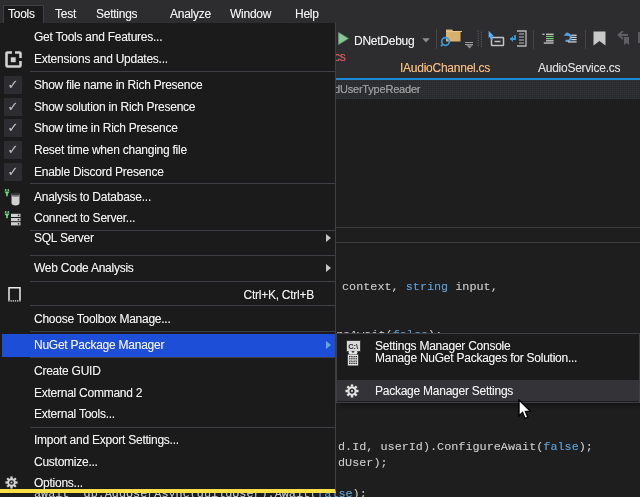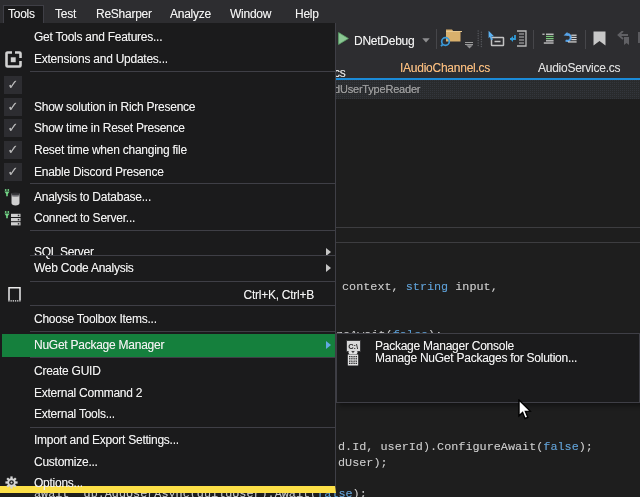--- a/index.html
+++ b/index.html
@@ -1,45 +1,45 @@
 <!DOCTYPE html>
 <html><head><meta charset="utf-8"><style>
 *{margin:0;padding:0;box-sizing:border-box}
 html,body{width:640px;height:497px;overflow:hidden}
 body{position:relative;background:#1e1e1e;font-family:"Liberation Sans",sans-serif;font-size:12px;letter-spacing:-0.25px;color:#f1f1f1;text-shadow:0 0 0.6px rgba(241,241,241,0.5)}
 .mono{text-shadow:0 0 0.5px rgba(200,200,200,0.4)}
 .abs{position:absolute}
 .mono{font-family:"Liberation Mono",monospace;font-size:11.8px;letter-spacing:0;color:#c8c8c8;white-space:pre}
 .blue{color:#569cd6}
-.menu{position:absolute;left:0;top:23px;width:336px;height:469.5px;background:#1b1b1c;border-right:1px solid #3f3f46;border-bottom:7px solid #fde047}
+.menu{position:absolute;left:0;top:23px;width:336px;height:469.5px;background:#1b1b1c;border-right:1px solid #3f3f46;border-bottom:4px solid #fde047}
 .mi{position:absolute;left:0;width:335px;height:22px;display:flex;align-items:center;white-space:nowrap}
 .mi .lbl{margin-left:34px}
 .mi .sc{margin-left:auto;margin-right:21px}
-.mi.hl{background:#15803d;height:23px;left:2px;width:333px}
+.mi.hl{background:#1d4ed8;height:23px;left:2px;width:333px}
 .mi.hl .lbl{margin-left:32px}
 .msep{position:absolute;left:30px;width:305px;height:1px;background:#3f3f46}
 .gi{position:absolute;top:3px}
 .chk{position:absolute;left:4px;top:2px;width:18px;height:18px;background:#2d2d31;color:#b8b8b8;font-size:13px;line-height:18px;text-align:center;letter-spacing:0}
 .arr{position:absolute;right:4.5px;top:6.5px;width:0;height:0;border-left:5.5px solid #c5c5c5;border-top:4.5px solid transparent;border-bottom:4.5px solid transparent}
 .mi.hl .arr{border-left-color:#63a9e2;top:7px}
 .smenu{position:absolute;left:336px;top:333px;width:304px;height:69.5px;background:#1b1b1c;border:1px solid #3f3f46;box-shadow:3px 3px 4px rgba(0,0,0,0.35)}
 .si{position:absolute;left:0;width:302px;height:21.4px;display:flex;align-items:center;white-space:nowrap}
 .si .lbl{margin-left:38px}
 .si.hl{background:#343438}
 </style></head><body>
 
 <div class="abs" style="left:0;top:0;width:640px;height:24px;background:#2d2d30"></div>
 <div class="abs" style="left:0;top:24px;width:640px;height:32px;background:#2d2d30"></div>
 <div class="abs" style="left:0;top:56px;width:640px;height:22px;background:#2d2d30"></div>
 <div class="abs" style="left:0;top:78px;width:640px;height:2px;background:#1b8bd8"></div>
 <div class="abs" style="left:0;top:80px;width:640px;height:19px;background-color:#292b2d;background-image:radial-gradient(circle at 0.7px 0.7px, #33363c 0.55px, transparent 0.75px);background-size:2px 2px"></div>
 <div class="abs" style="left:3px;top:4.5px;width:41px;height:19.5px;background:#1b1b1c;border:1px solid #3f3f46;border-bottom:none"></div>
 <div class="abs" style="left:8px;top:7px">Tools</div>
 <div class="abs" style="left:55px;top:7px">Test</div>
-<div class="abs" style="left:96px;top:7px">ReSharper</div>
+<div class="abs" style="left:96px;top:7px">Settings</div>
 <div class="abs" style="left:170px;top:7px">Analyze</div>
 <div class="abs" style="left:230px;top:7px">Window</div>
 <div class="abs" style="left:295px;top:7px">Help</div>
 <svg class="abs" style="left:338px;top:32.3px" width="11" height="13" viewBox="0 0 11 13">
     <path d="M0.6 0.6 L10.4 6.5 L0.6 12.4 Z" fill="#8bc794" stroke="#5da46a" stroke-width="0.8"></path>
   </svg>
 <div class="abs" style="left:354px;top:33.5px">DNetDebug</div>
 <svg class="abs" style="left:422.4px;top:37.8px" width="8" height="5" viewBox="0 0 8 5">
     <path d="M0.3 0.3h7.4L4 4.6z" fill="#8e8e90"></path>
   </svg>
@@ -103,21 +103,21 @@
   </svg>
 <div class="abs" style="left:585px;top:30px;width:1px;height:19px;background:#46464a"></div>
 <svg class="abs" style="left:593px;top:31px" width="13" height="15" viewBox="0 0 13 15">
     <path d="M0.5 0.5h12v14l-6-4.5-6 4.5z" fill="#c8c8c8"></path>
   </svg>
 <svg class="abs" style="left:615px;top:31px" width="15" height="14" viewBox="0 0 15 14">
 <path d="M13 4H4M8 0L3.5 4 8 8" fill="none" stroke="#606064" stroke-width="1.8"></path>
 <path d="M9 6h5v8l-2.5-2-2.5 2z" fill="#606064"></path>
   </svg>
 <div class="abs" style="left:638px;top:32px;width:2px;height:11px;background:#5a5a5e"></div>
-<div class="abs" style="left:334px;top:66px;color:#e5e5e5">cs</div>
+<div class="abs" style="left:334px;top:50px;color:#ef4444">cs</div>
 <div class="abs" style="left:400px;top:61px;color:#fdba74">IAudioChannel.cs</div>
 <div class="abs" style="left:538px;top:61px;color:#dcdcdc">AudioService.cs</div>
 <div class="abs" style="left:334px;top:83px;color:#9a9a9a;font-size:11px;letter-spacing:-0.2px">dUserTypeReader</div>
 <div class="abs" style="left:336px;top:227px;width:304px;height:1px;background:#3d3d40"></div>
 <div class="abs" style="left:336px;top:241.5px;width:304px;height:1px;background:#3d3d40"></div>
 <div class="mono abs" style="left:342px;top:280px">context, <span class="blue">string</span> input,</div>
 <div class="mono abs" style="left:336px;top:327.5px">reAwait(<span class="blue">false</span>);</div>
 <div class="mono abs" style="left:338px;top:440px">d.Id, userId).ConfigureAwait(<span class="blue">false</span>);</div>
 <div class="mono abs" style="left:338px;top:456px">dUser);</div>
 <div class="mono abs" style="left:34px;top:486.5px"><span style="color:#c8c8c8">await _db.AddUserAsync(guildUser).Await(</span><span class="blue">false</span>);</div>
@@ -130,28 +130,29 @@
         <path d="M7 1.5H2.5a1 1 0 0 0-1 1V14.5a1 1 0 0 0 1 1H14.5a1 1 0 0 0 1-1V10" fill="none" stroke="#d2d2d2" stroke-width="2.6"></path>
         <path d="M10 1.5h4.5a1 1 0 0 1 1 1V7" fill="none" stroke="#d2d2d2" stroke-width="2.6"></path>
         <rect x="5" y="5.5" width="6.5" height="6.5" fill="#d2d2d2" stroke="#1b1b1c" stroke-width="1.6"></rect>
         <path d="M10.5 3.5l3 3" stroke="#1b1b1c" stroke-width="2"></path>
       </svg>
       <div class="lbl">Extensions and Updates...</div>
     </div>
 <div class="msep" style="top:47.8px"></div>
 <div class="mi" style="top:50.5px">
       <div class="chk">✓</div>
+      <div class="lbl">Show file name in Rich Presence</div>
     </div>
 <div class="mi" style="top:72.5px">
       <div class="chk">✓</div>
       <div class="lbl">Show solution in Rich Presence</div>
     </div>
 <div class="mi" style="top:94.0px">
       <div class="chk">✓</div>
-      <div class="lbl">Show time in Reset Presence</div>
+      <div class="lbl">Show time in Rich Presence</div>
     </div>
 <div class="mi" style="top:116.0px">
       <div class="chk">✓</div>
       <div class="lbl">Reset time when changing file</div>
     </div>
 <div class="mi" style="top:138.0px">
       <div class="chk">✓</div>
       <div class="lbl">Enable Discord Presence</div>
     </div>
 <div class="msep" style="top:160.0px"></div>
@@ -182,40 +183,40 @@
         </g>
         <g fill="#2a2a2c">
           <rect x="13.8" y="3.7" width="1.5" height="1.5"></rect>
           <rect x="13.8" y="7.9" width="1.5" height="1.5"></rect>
           <rect x="13.8" y="12.1" width="1.5" height="1.5"></rect>
         </g>
       </svg>
       <div class="lbl">Connect to Server...</div>
     </div>
 <div class="msep" style="top:207.0px"></div>
-<div class="mi" style="top:218px">
+<div class="mi" style="top:204px">
       <div class="arr"></div>
       <div class="lbl">SQL Server</div>
     </div>
 <div class="msep" style="top:232.0px"></div>
 <div class="mi" style="top:234.0px">
       <div class="arr"></div>
       <div class="lbl">Web Code Analysis</div>
     </div>
 <div class="msep" style="top:257.5px"></div>
 <div class="mi" style="top:260.7px">
       <svg class="gi" style="left:8px;top:3.5px" width="13" height="15" viewBox="0 0 13 15">
         <path d="M1 13.2V0.8h11v12.4" fill="none" stroke="#ececec" stroke-width="1.5"></path>
         <path d="M0.3 13.9h12.4" stroke="#ececec" stroke-width="1.4" stroke-dasharray="1.3 0.9"></path>
       </svg>
       <div class="sc">Ctrl+K, Ctrl+B</div>
     </div>
 <div class="msep" style="top:282.3px"></div>
 <div class="mi" style="top:285.3px">
-      <div class="lbl">Choose Toolbox Items...</div>
+      <div class="lbl">Choose Toolbox Manage...</div>
     </div>
 <div class="msep" style="top:308.0px"></div>
 <div class="mi hl" style="top:310.5px">
       <div class="arr"></div>
       <div class="lbl">NuGet Package Manager</div>
     </div>
 <div class="msep" style="top:333.8px"></div>
 <div class="mi" style="top:336.7px">
       <div class="lbl">Create GUID</div>
     </div>
@@ -246,33 +247,47 @@
       </svg>
       <div class="lbl">Options...</div>
     </div>
 </div>
 <div class="smenu">
 <div class="si" style="top:1.3px">
       <svg class="gi" style="left:8.5px;top:4.7px" width="15" height="12" viewBox="0 0 15 12">
         <rect x="0.5" y="0.5" width="14" height="11" fill="#d8d8d8" stroke="#39393b"></rect>
         <text x="2.2" y="9" font-size="7.5" font-weight="bold" fill="#1b1b1c" font-family="Liberation Sans" letter-spacing="0">C:\</text>
       </svg>
-      <div class="lbl">Package Manager Console</div>
+      <div class="lbl">Settings Manager Console</div>
     </div>
 <div class="si" style="top:13px">
       <svg class="gi" style="left:10px;top:3.3px" width="12" height="16" viewBox="0 0 12 16">
         <rect x="0.8" y="4.5" width="10.4" height="11" fill="#e2e2e2"></rect>
         <g fill="#1b1b1c">
           <rect x="2.1" y="6" width="3.4" height="3.4"></rect>
           <rect x="6.5" y="6" width="3.4" height="3.4"></rect>
           <rect x="2.1" y="10.6" width="3.4" height="3.4"></rect>
           <rect x="6.5" y="10.6" width="3.4" height="3.4"></rect>
         </g>
         <g stroke="#e2e2e2" stroke-width="0.9" fill="none">
           <path d="M3.8 5.8v4.2M1.9 7.7h3.8M8.2 5.8v4.2M6.3 7.7h3.8M3.8 10.4v4.2M1.9 12.3h3.8M8.2 10.4v4.2M6.3 12.3h3.8"></path>
         </g>
         <path d="M2.3 0.9c1.5-0.5 3 0.7 3.7 2.5 0.7-1.8 2.2-3 3.7-2.5 1.5 0.5 1 2.5-0.5 3.4h-6.4c-1.5-0.9-2-2.9-0.5-3.4z" fill="#e2e2e2"></path>
       </svg>
       <div class="lbl">Manage NuGet Packages for Solution...</div>
     </div>
+<div class="si hl" style="top:46px;height:21.4px">
+      <svg class="gi" style="left:8px;top:3.6px" width="14" height="14" viewBox="0 0 16 16">
+        <g fill="#e0e0e0">
+          <rect x="6.6" y="0.5" width="2.8" height="15"></rect>
+          <rect x="0.5" y="6.6" width="15" height="2.8"></rect>
+          <rect x="6.6" y="0.5" width="2.8" height="15" transform="rotate(45 8 8)"></rect>
+          <rect x="0.5" y="6.6" width="15" height="2.8" transform="rotate(45 8 8)"></rect>
+          <circle cx="8" cy="8" r="5.2"></circle>
+        </g>
+        <circle cx="8" cy="8" r="3" fill="#343438"></circle>
+        <circle cx="8" cy="8" r="1.2" fill="#e0e0e0"></circle>
+      </svg>
+      <div class="lbl">Package Manager Settings</div>
+    </div>
 </div>
 <svg class="abs" style="left:518px;top:398.6px" width="14" height="22" viewBox="0 0 14 22">
 <path d="M1 1 L1 16.8 L4.6 13.4 L7 19.5 L9.8 18.3 L7.4 12.4 L12.2 12.1 Z" fill="#fff" stroke="#000" stroke-width="1.4"></path>
   </svg>
 </body></html>

